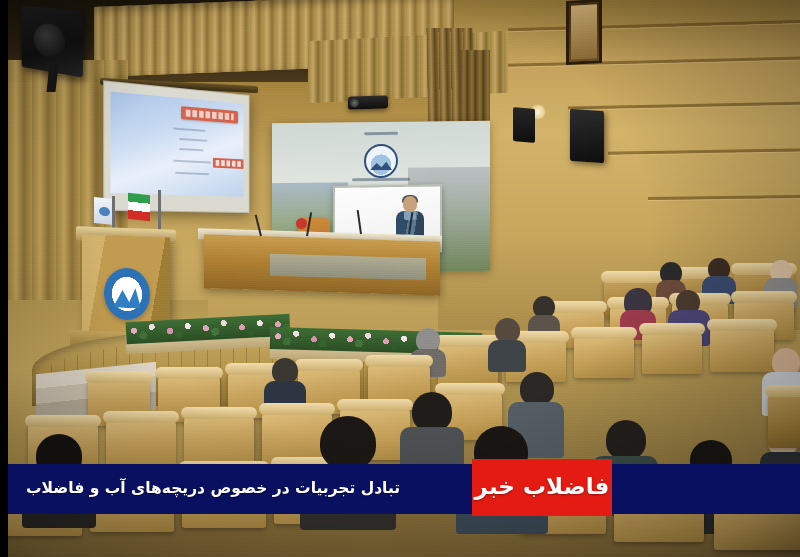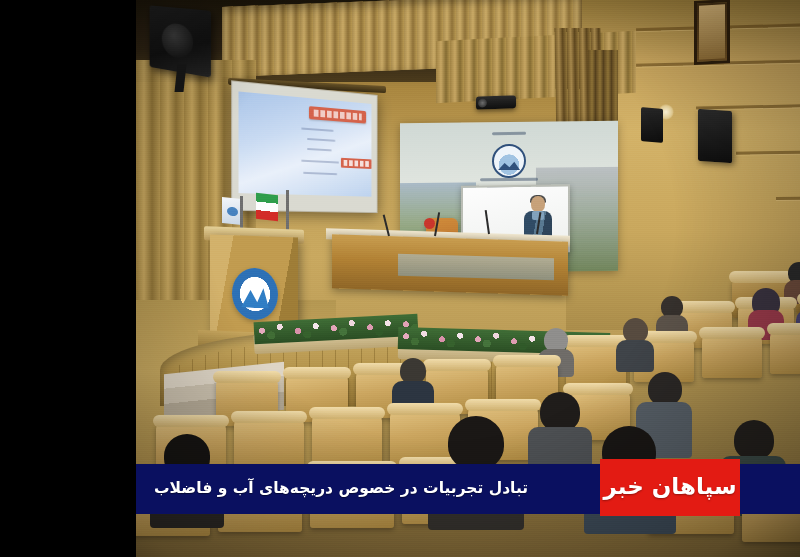--- a/index.html
+++ b/index.html
@@ -1,21 +1,21 @@
 <!DOCTYPE html>
 <html lang="fa" dir="rtl"><head>
 <meta charset="utf-8">
 <title>Sepahan Khabar</title>
 <style>
   html,body{margin:0;padding:0;background:#000;}
   body{font-family:"DejaVu Sans","Liberation Sans",sans-serif;}
 
   .frame{
     position:relative;
-    width:664px;height:557px;
+    width:792px;height:557px;
     overflow:hidden;
     background:#7f1d1d;
   }
 
   
   .scene{position:absolute;inset:0;overflow:hidden;}
 
   
   .wall{
     position:absolute;inset:0;
@@ -719,16 +719,16 @@
 
     <div class="grain"></div>
     <div class="vignette"></div>
   </div>
 
   <div class="caption-bar">
     <div class="caption-text">تبادل تجربیات در خصوص دریچه‌های آب و فاضلاب</div>
   </div>
 
   <div class="brand-badge">
-    <span class="brand-text">سپاهان خبر</span>
+    <span class="brand-text">فاضلاب خبر</span>
   </div>
 
 </div>
 
 </body></html>

